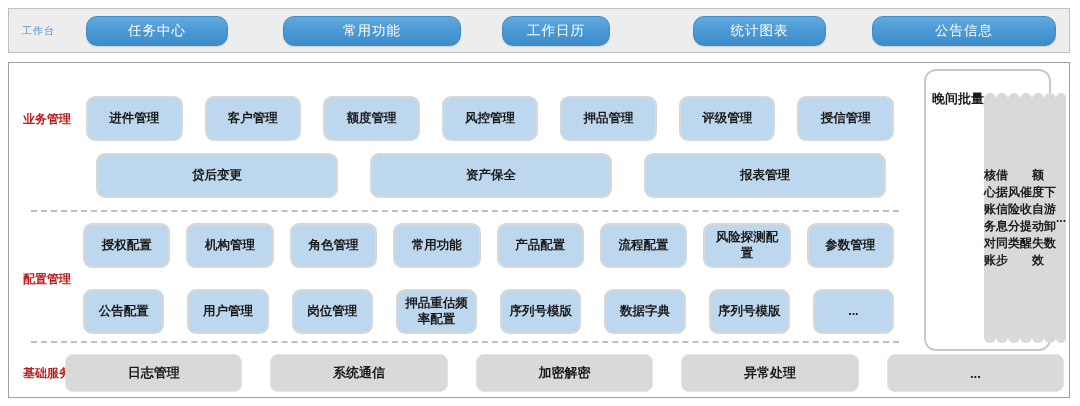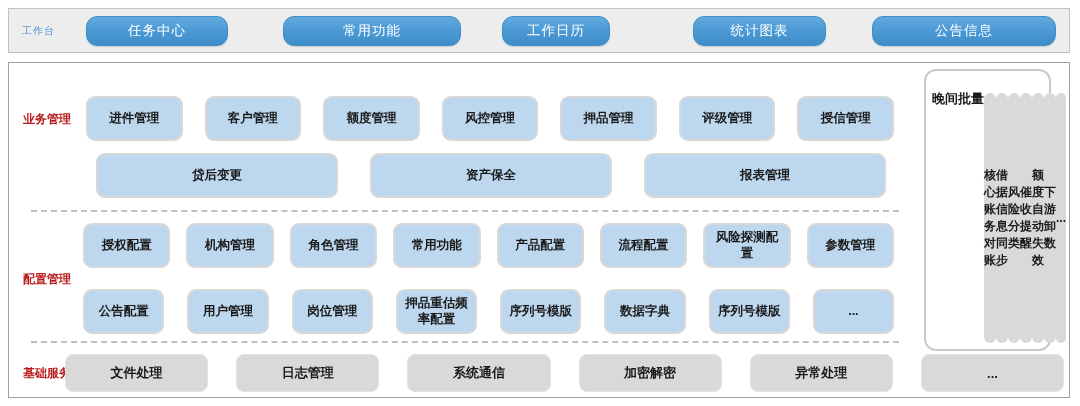--- a/index.html
+++ b/index.html
@@ -149,21 +149,20 @@
       <div class="module-card">押品重估频率配置</div>
       <div class="module-card">序列号模版</div>
       <div class="module-card">数据字典</div>
       <div class="module-card">序列号模版</div>
       <div class="module-card">...</div>
     </div>
 
     <div class="dashed-divider" style="top:278px;"></div>
 
     <div class="row" style="top:291px;left:56px;width:999px;height:38px;gap:28px;">
-      <div class="service-card">文件处理</div>
       <div class="service-card">日志管理</div>
       <div class="service-card">系统通信</div>
       <div class="service-card">加密解密</div>
       <div class="service-card">异常处理</div>
       <div class="service-card">...</div>
     </div>
 
     <div class="batch-panel">
       <div class="batch-title">晚间批量</div>
       <div class="batch-item">核心账务对账</div>

